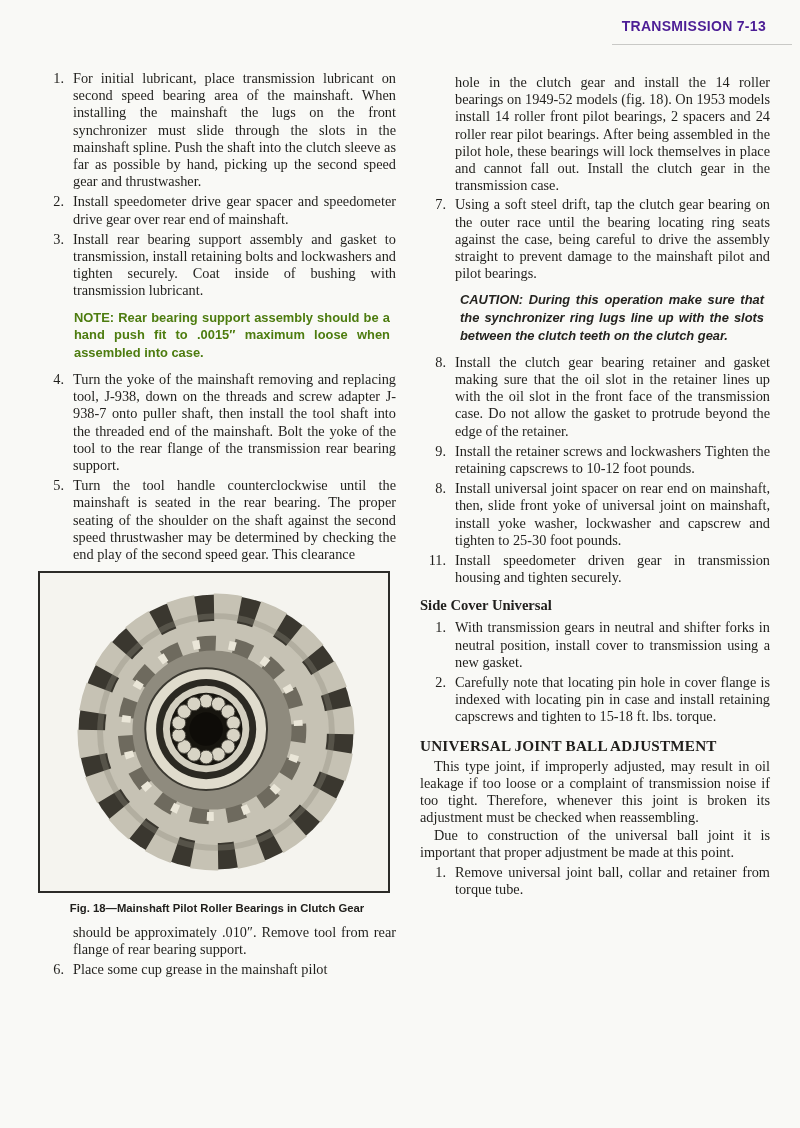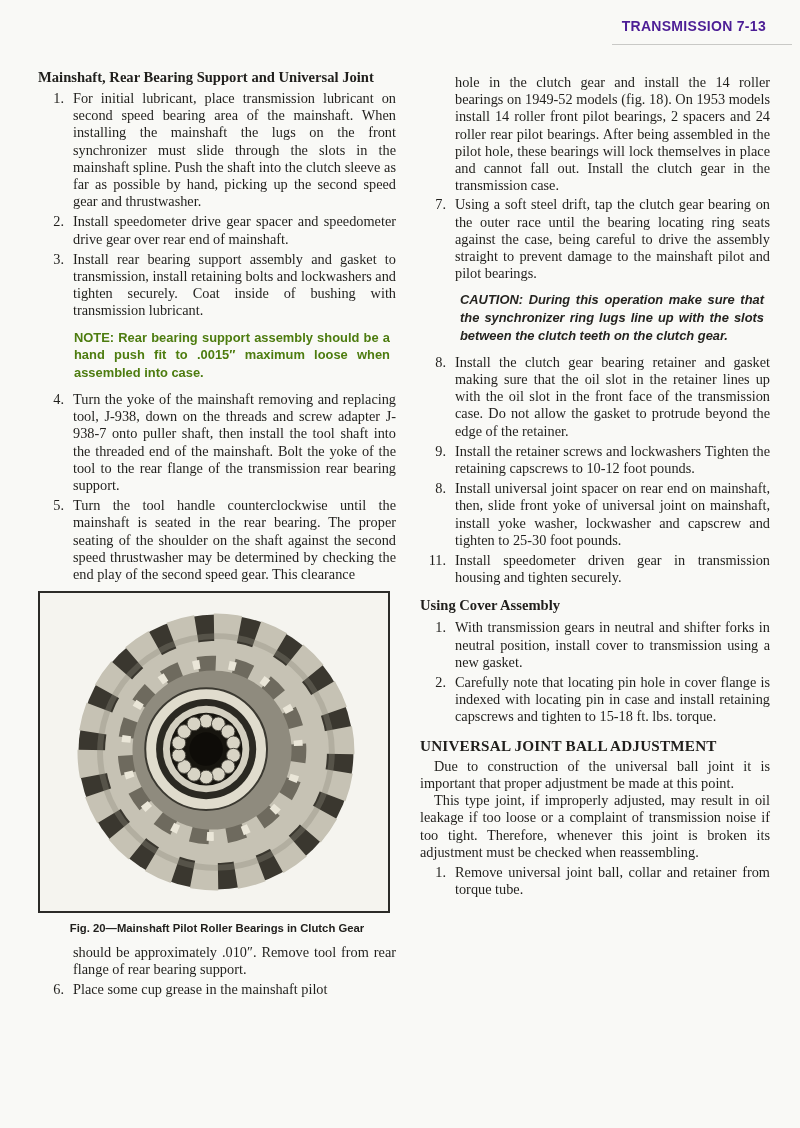--- a/index.html
+++ b/index.html
@@ -71,21 +71,20 @@
 </head>
 <body>
 
 <div class="page">
 
   <div class="page-header">TRANSMISSION 7-13</div>
   <div class="header-rule"></div>
 
   <div class="col col-left">
 
-    <div class="section-heading">Mainshaft, Rear Bearing Support and Universal Joint</div>
 
     <div class="step">
       <span class="step-num">1.</span>
       <div class="step-text">For initial lubricant, place transmission lubricant on second speed bearing area of the mainshaft. When installing the mainshaft the lugs on the front synchronizer must slide through the slots in the mainshaft spline. Push the shaft into the clutch sleeve as far as possible by hand, picking up the second speed gear and thrustwasher.</div>
     </div>
     <div class="step">
       <span class="step-num">2.</span>
       <div class="step-text">Install speedometer drive gear spacer and speedometer drive gear over rear end of mainshaft.</div>
     </div>
     <div class="step">
@@ -138,21 +137,21 @@
           <circle cx="147.6" cy="173.7" r="7"></circle>
           <circle cx="137.7" cy="165.8" r="7"></circle>
           <circle cx="132.2" cy="154.3" r="7"></circle>
           <circle cx="132.2" cy="141.7" r="7"></circle>
           <circle cx="137.7" cy="130.2" r="7"></circle>
           <circle cx="147.6" cy="122.3" r="7"></circle>
         </g>
         <circle cx="160" cy="148" r="17" fill="#0e0c08"></circle>
       </svg>
     </div>
-    <div class="figure-caption">Fig. 20—Mainshaft Pilot Roller Bearings in Clutch Gear</div>
+    <div class="figure-caption">Fig. 18—Mainshaft Pilot Roller Bearings in Clutch Gear</div>
 
     <div class="cont-para">should be approximately .010″. Remove tool from rear flange of rear bearing support.</div>
 
     <div class="step">
       <span class="step-num">6.</span>
       <div class="step-text">Place some cup grease in the mainshaft pilot</div>
     </div>
   </div>
 
   <div class="col col-right">
@@ -176,37 +175,37 @@
     </div>
     <div class="step">
       <span class="step-num">8.</span>
       <div class="step-text">Install universal joint spacer on rear end on mainshaft, then, slide front yoke of universal joint on mainshaft, install yoke washer, lockwasher and capscrew and tighten to 25-30 foot pounds.</div>
     </div>
     <div class="step">
       <span class="step-num">11.</span>
       <div class="step-text">Install speedometer driven gear in transmission housing and tighten securely.</div>
     </div>
 
-    <div class="subsection-heading">Using Cover Assembly</div>
+    <div class="subsection-heading">Side Cover Universal</div>
 
     <div class="step">
       <span class="step-num">1.</span>
       <div class="step-text">With transmission gears in neutral and shifter forks in neutral position, install cover to transmission using a new gasket.</div>
     </div>
 
 
     <div class="step">
       <span class="step-num">2.</span>
       <div class="step-text">Carefully note that locating pin hole in cover flange is indexed with locating pin in case and install retaining capscrews and tighten to 15-18 ft. lbs. torque.</div>
     </div>
 
     <div class="major-heading">UNIVERSAL JOINT BALL ADJUSTMENT</div>
 
+    <p class="body-para">This type joint, if improperly adjusted, may result in oil leakage if too loose or a complaint of transmission noise if too tight. Therefore, whenever this joint is broken its adjustment must be checked when reassembling.</p>
     <p class="body-para">Due to construction of the universal ball joint it is important that proper adjustment be made at this point.</p>
-    <p class="body-para">This type joint, if improperly adjusted, may result in oil leakage if too loose or a complaint of transmission noise if too tight. Therefore, whenever this joint is broken its adjustment must be checked when reassembling.</p>
 
     <div class="step" style="margin-top:3px;">
       <span class="step-num">1.</span>
       <div class="step-text">Remove universal joint ball, collar and retainer from torque tube.</div>
     </div>
   </div>
 
 </div>
 
 </body></html>

